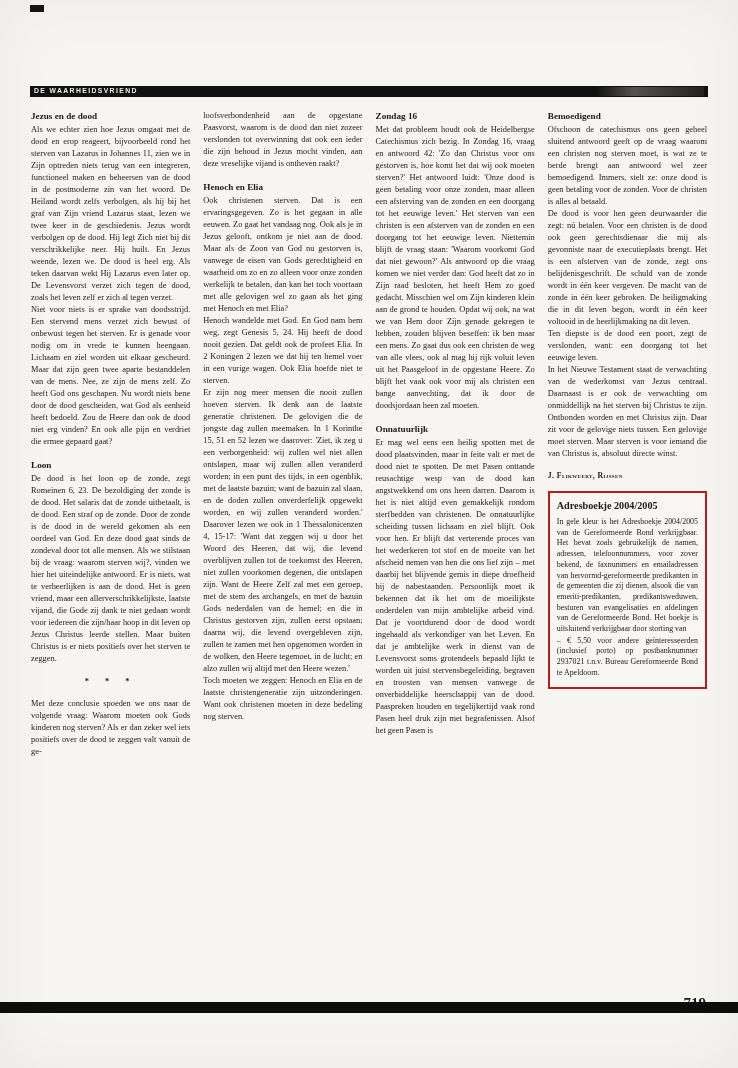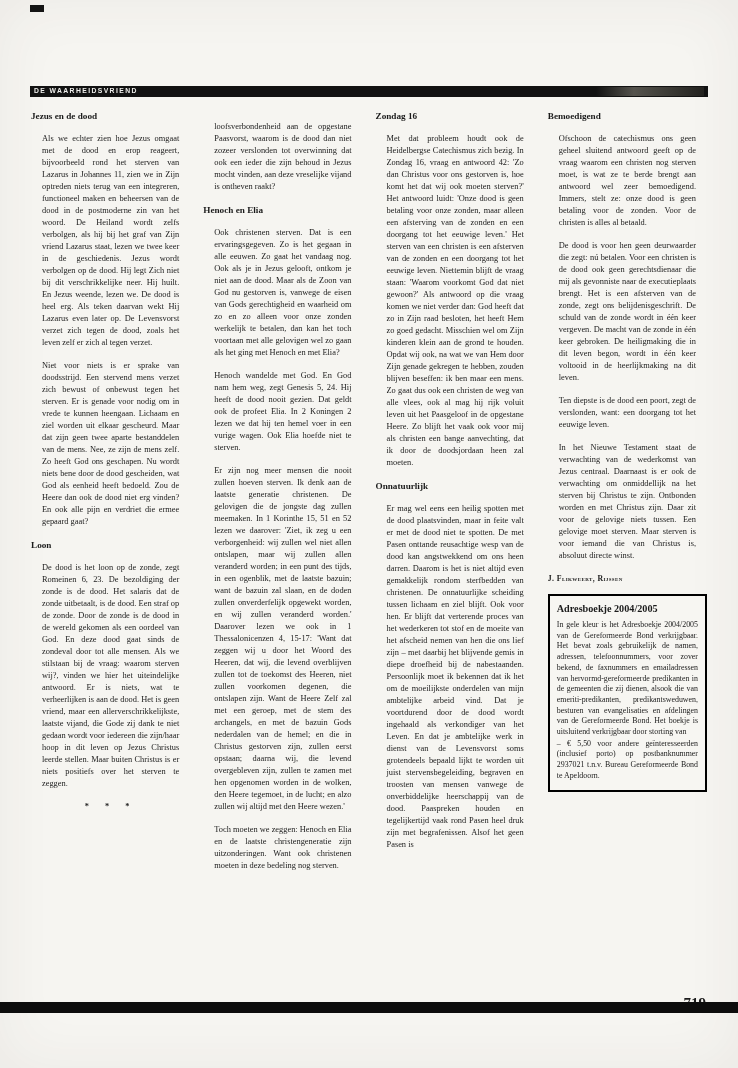--- a/index.html
+++ b/index.html
@@ -23,28 +23,28 @@
     width:108px; height:9px;
     background:linear-gradient(90deg,#121212 0%,#55534d 35%,#3a3934 70%,#23221f 100%);
   }
   .columns {
     position:absolute; left:31px; top:110px; width:676px;
     display:grid; grid-template-columns:repeat(4,1fr); column-gap:13px;
   }
   .column { font-size:8.4px; line-height:12px; text-align:justify; }
   .col-heading { font-weight:bold; font-size:9.2px; line-height:12px; margin:11px 0 2px 0; }
   .column .col-heading:first-child { margin-top:0; }
-  .col-para { margin:11px; }
+  .col-para { margin:0; }
   .separator { text-align:center; font-weight:bold; letter-spacing:7px; margin:11px 0 10px 0; }
   .signature {
     text-align:left; font-weight:bold; font-size:7.8px; letter-spacing:0.4px;
     font-variant:small-caps; margin-top:10px;
   }
   .ad-box {
-    border:2px solid #000000; margin-top:9px; padding:7px 7px 8px 7px;
+    border:2px solid #b91c1c; margin-top:9px; padding:7px 7px 8px 7px;
     font-size:7.9px; line-height:10.7px; background:#f7f6f2;
   }
   .ad-box-title { font-weight:bold; font-size:10.2px; line-height:12px; margin:0 0 5px 0; }
   .ad-box p { margin:0; text-align:justify; }
   .ad-box p + p { margin-top:1px; }
   .page-number { position:absolute; right:32px; top:995px; font-weight:bold; font-size:15px; }
   .bottom-bar { position:absolute; left:0; top:1002px; width:738px; height:11px; background:#0d0d0d; }
 </style>
 </head>
 <body>
@@ -59,20 +59,21 @@
   </div>
 
   <div class="columns">
       <div class="column">
         <div class="col-heading">Jezus en de dood</div>
         <div class="col-para">Als we echter zien hoe Jezus omgaat met de dood en erop reageert, bijvoorbeeld rond het sterven van Lazarus in Johannes 11, zien we in Zijn optreden niets terug van een integreren, functioneel maken en beheersen van de dood in de postmoderne zin van het woord. De Heiland wordt zelfs verbolgen, als hij bij het graf van Zijn vriend Lazarus staat, lezen we twee keer in de geschiedenis. Jezus wordt verbolgen op de dood. Hij legt Zich niet bij dit verschrikkelijke neer. Hij huilt. En Jezus weende, lezen we. De dood is heel erg. Als teken daarvan wekt Hij Lazarus even later op. De Levensvorst verzet zich tegen de dood, zoals het leven zelf er zich al tegen verzet.</div>
         <div class="col-para">Niet voor niets is er sprake van doodsstrijd. Een stervend mens verzet zich bewust of onbewust tegen het sterven. Er is genade voor nodig om in vrede te kunnen heengaan. Lichaam en ziel worden uit elkaar gescheurd. Maar dat zijn geen twee aparte bestanddelen van de mens. Nee, ze zijn de mens zelf. Zo heeft God ons geschapen. Nu wordt niets bene door de dood gescheiden, wat God als eenheid heeft bedoeld. Zou de Heere dan ook de dood niet erg vinden? En ook alle pijn en verdriet die ermee gepaard gaat?</div>
         <div class="col-heading">Loon</div>
         <div class="col-para">De dood is het loon op de zonde, zegt Romeinen 6, 23. De bezoldiging der zonde is de dood. Het salaris dat de zonde uitbetaalt, is de dood. Een straf op de zonde. Door de zonde is de dood in de wereld gekomen als een oordeel van God. En deze dood gaat sinds de zondeval door tot alle mensen. Als we stilstaan bij de vraag: waarom sterven wij?, vinden we hier het uiteindelijke antwoord. Er is niets, wat te verheerlijken is aan de dood. Het is geen vriend, maar een allerverschrikkelijkste, laatste vijand, die Gode zij dank te niet gedaan wordt voor iedereen die zijn/haar hoop in dit leven op Jezus Christus leerde stellen. Maar buiten Christus is er niets positiefs over het sterven te zeggen.</div>
         <div class="separator">* * *</div>
+        <div class="col-para">Met deze conclusie spoeden we ons naar de volgende vraag: Waarom moeten ook Gods kinderen nog sterven? Als er dan zeker wel iets positiefs over de dood te zeggen valt vanuit de ge-</div>
       </div>
       <div class="column">
         <div class="col-para">loofsverbondenheid aan de opgestane Paasvorst, waarom is de dood dan niet zozeer verslonden tot overwinning dat ook een ieder die zijn behoud in Jezus mocht vinden, aan deze vreselijke vijand is ontheven raakt?</div>
         <div class="col-heading">Henoch en Elia</div>
         <div class="col-para">Ook christenen sterven. Dat is een ervaringsgegeven. Zo is het gegaan in alle eeuwen. Zo gaat het vandaag nog. Ook als je in Jezus gelooft, ontkom je niet aan de dood. Maar als de Zoon van God nu gestorven is, vanwege de eisen van Gods gerechtigheid en waarheid om zo en zo alleen voor onze zonden werkelijk te betalen, dan kan het toch voortaan met alle gelovigen wel zo gaan als het ging met Henoch en met Elia?</div>
         <div class="col-para">Henoch wandelde met God. En God nam hem weg, zegt Genesis 5, 24. Hij heeft de dood nooit gezien. Dat geldt ook de profeet Elia. In 2 Koningen 2 lezen we dat hij ten hemel voer in een vurige wagen. Ook Elia hoefde niet te sterven.</div>
         <div class="col-para">Er zijn nog meer mensen die nooit zullen hoeven sterven. Ik denk aan de laatste generatie christenen. De gelovigen die de jongste dag zullen meemaken. In 1 Korinthe 15, 51 en 52 lezen we daarover: 'Ziet, ik zeg u een verborgenheid: wij zullen wel niet allen ontslapen, maar wij zullen allen veranderd worden; in een punt des tijds, in een ogenblik, met de laatste bazuin; want de bazuin zal slaan, en de doden zullen onverderfelijk opgewekt worden, en wij zullen veranderd worden.' Daarover lezen we ook in 1 Thessalonicenzen 4, 15-17: 'Want dat zeggen wij u door het Woord des Heeren, dat wij, die levend overblijven zullen tot de toekomst des Heeren, niet zullen voorkomen degenen, die ontslapen zijn. Want de Heere Zelf zal met een geroep, met de stem des archangels, en met de bazuin Gods nederdalen van de hemel; en die in Christus gestorven zijn, zullen eerst opstaan; daarna wij, die levend overgebleven zijn, zullen te zamen met hen opgenomen worden in de wolken, den Heere tegemoet, in de lucht; en alzo zullen wij altijd met den Heere wezen.'</div>
         <div class="col-para">Toch moeten we zeggen: Henoch en Elia en de laatste christengeneratie zijn uitzonderingen. Want ook christenen moeten in deze bedeling nog sterven.</div>
       </div>
       <div class="column">

